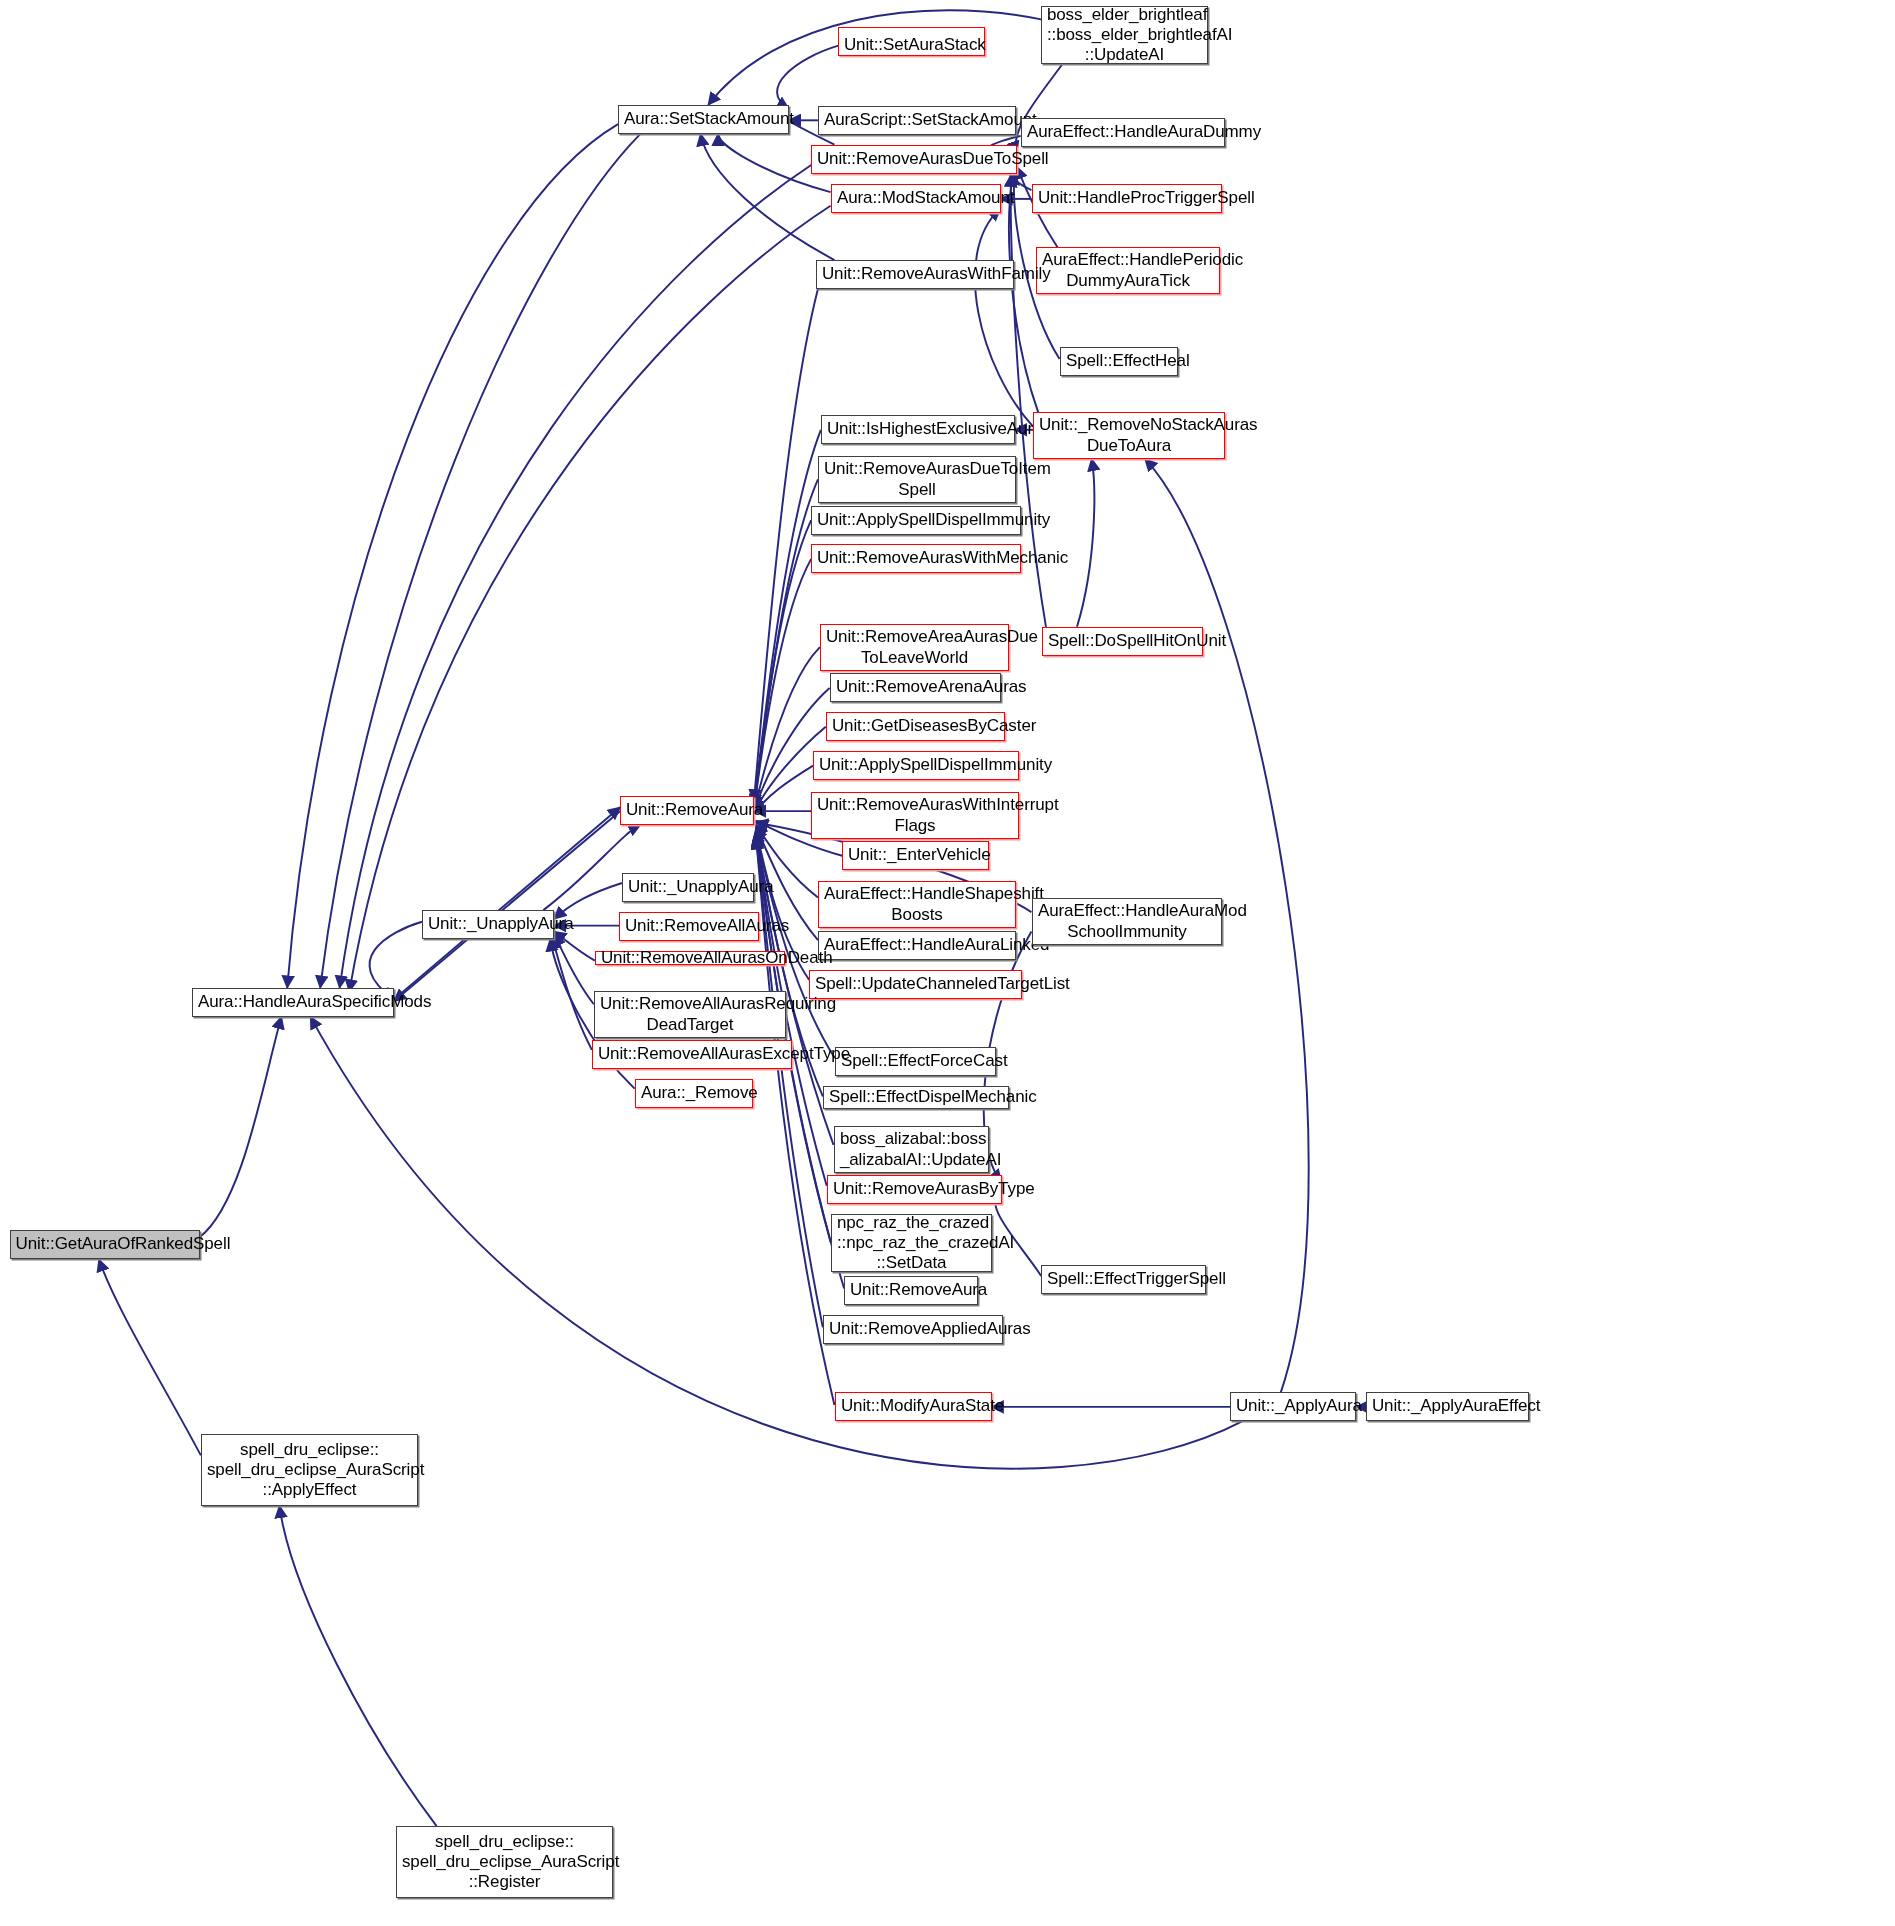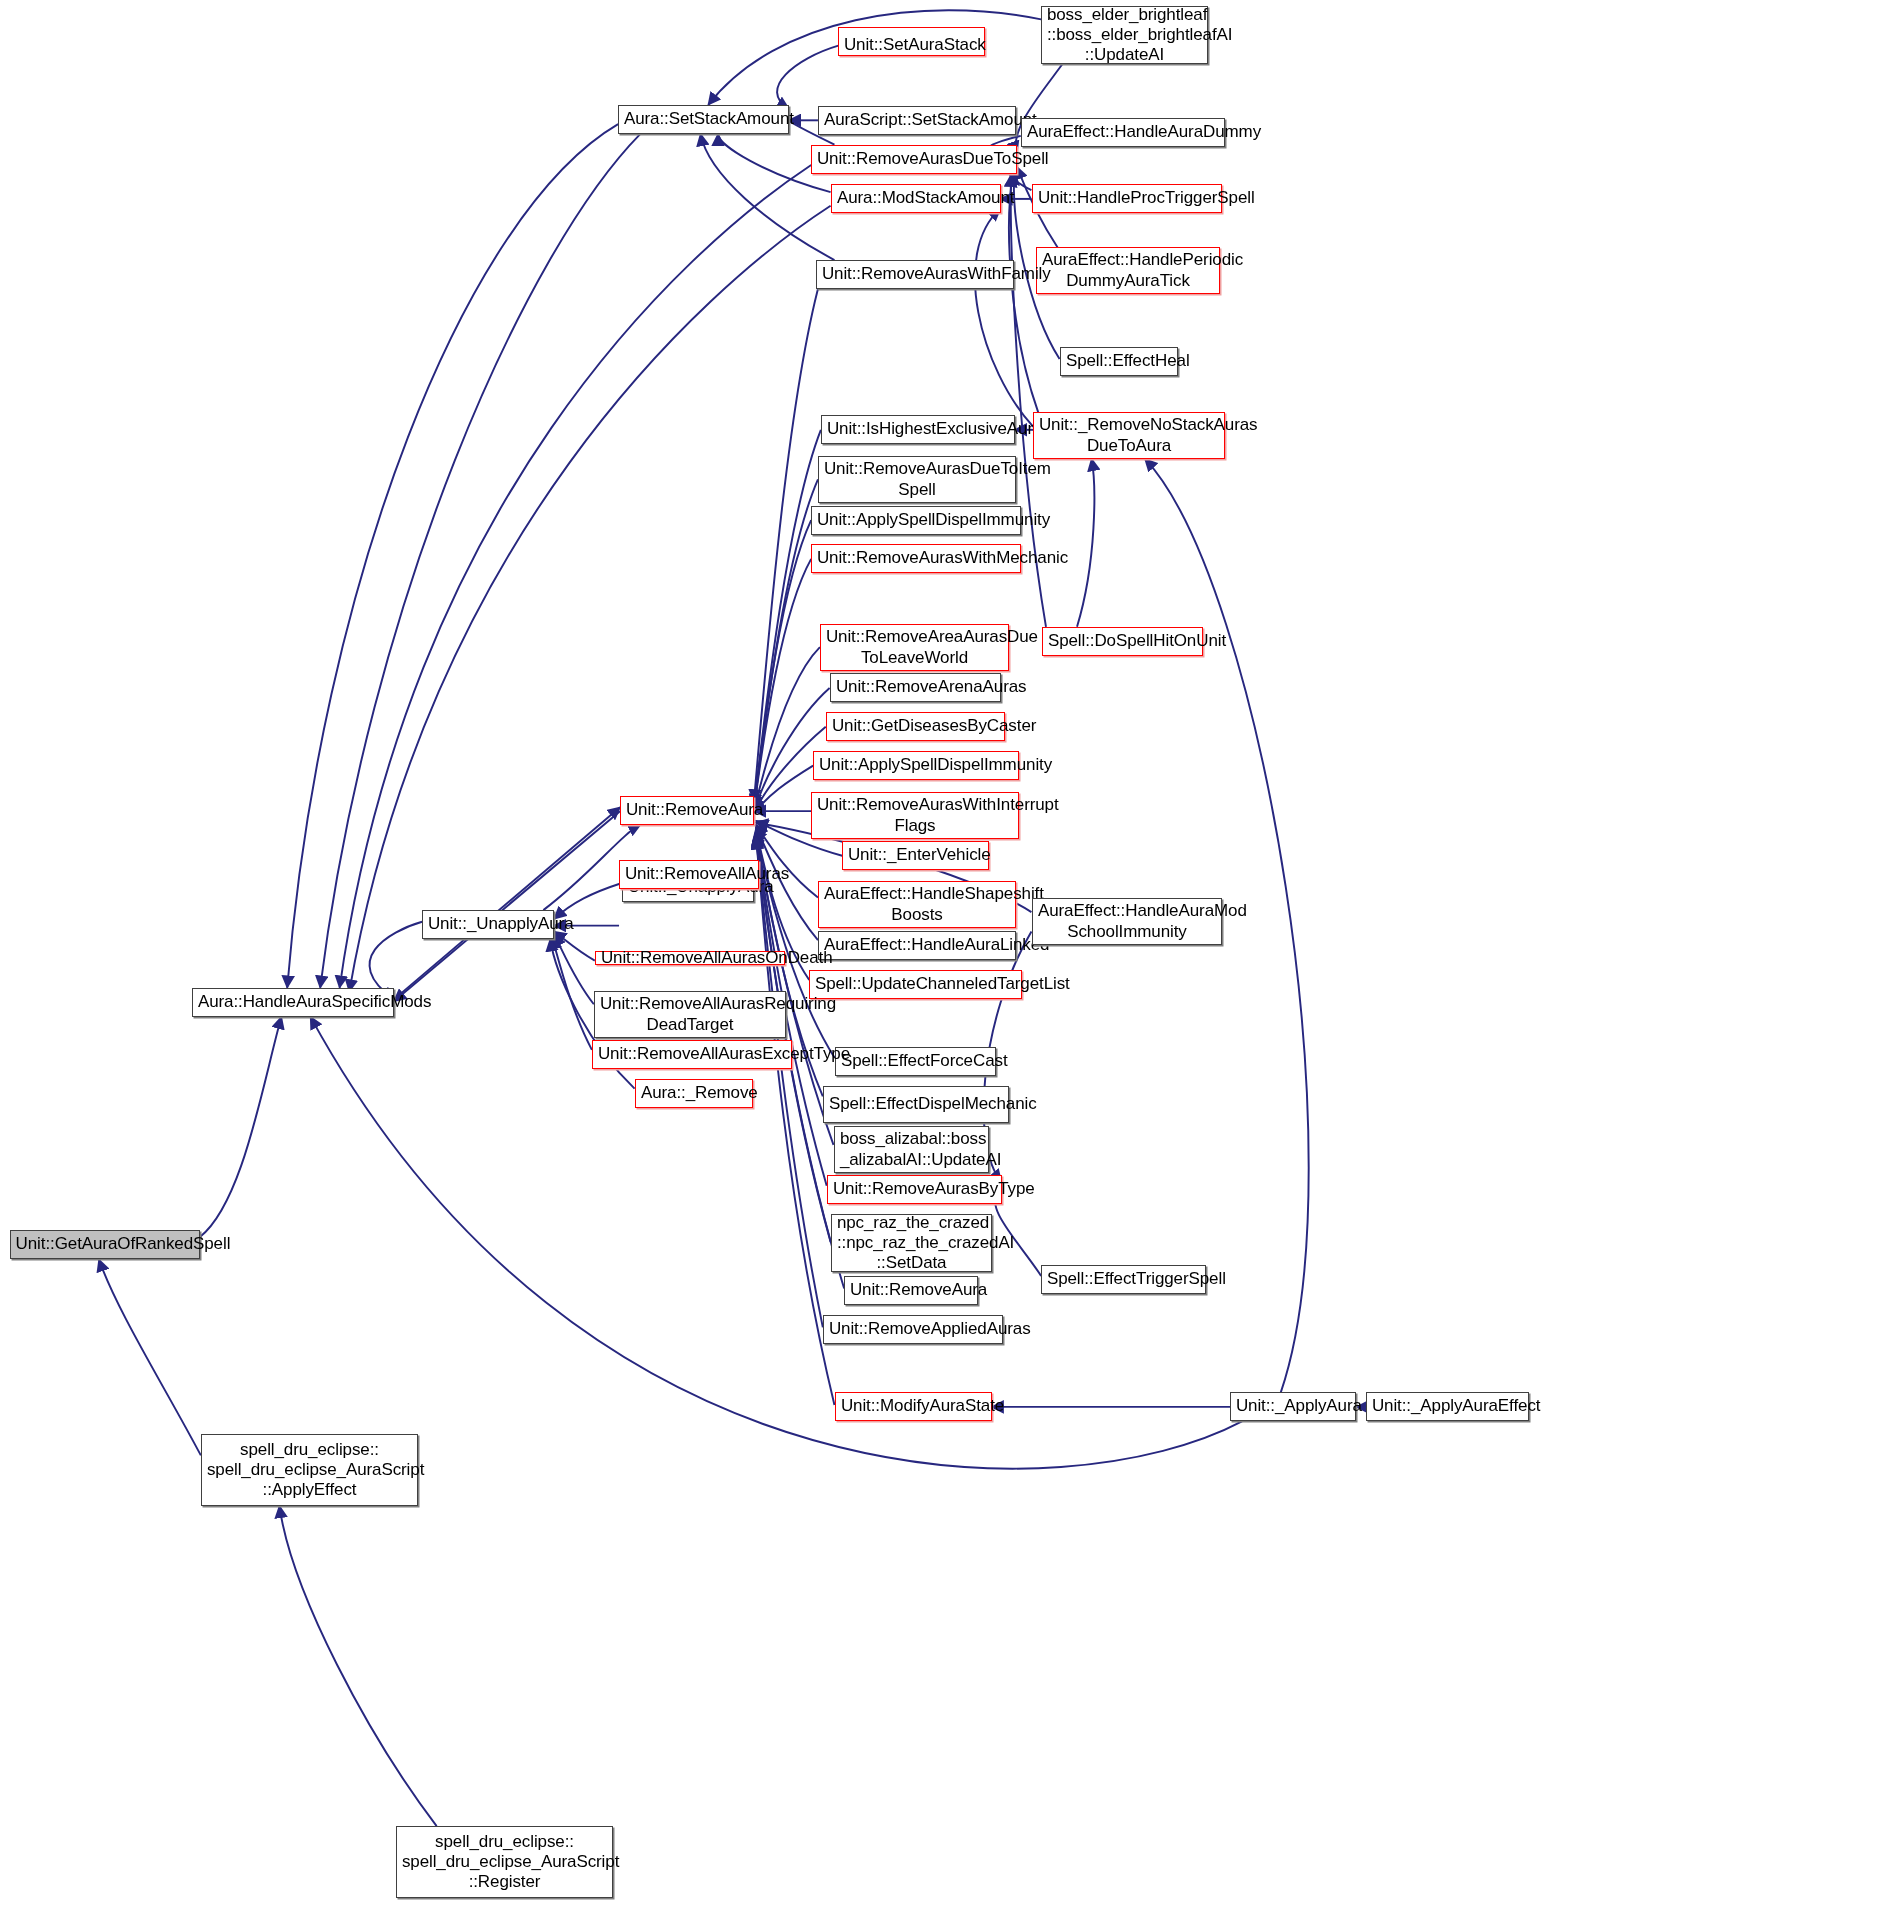--- a/index.html
+++ b/index.html
@@ -166,33 +166,33 @@
     <div class="node red" style="left: 813px; top: 751px; width: 206px; height: 29px;"><span class="node-label">Unit::ApplySpellDispelImmunity</span></div>
     <div class="node red" style="left: 620px; top: 796px; width: 134px; height: 29px;"><span class="node-label">Unit::RemoveAura</span></div>
     <div class="node red" style="left: 811px; top: 792px; width: 208px; height: 47px;"><span class="node-label">Unit::RemoveAurasWithInterrupt
 Flags</span></div>
     <div class="node red" style="left: 842px; top: 841px; width: 147px; height: 29px;"><span class="node-label">Unit::_EnterVehicle</span></div>
     <div class="node red" style="left: 818px; top: 881px; width: 198px; height: 47px;"><span class="node-label">AuraEffect::HandleShapeshift
 Boosts</span></div>
     <div class="node" style="left: 818px; top: 931px; width: 198px; height: 29px;"><span class="node-label">AuraEffect::HandleAuraLinked</span></div>
     <div class="node red" style="left: 809px; top: 970px; width: 213px; height: 29px;"><span class="node-label">Spell::UpdateChanneledTargetList</span></div>
     <div class="node" style="left: 835px; top: 1047px; width: 161px; height: 29px;"><span class="node-label">Spell::EffectForceCast</span></div>
-    <div class="node" style="left: 823px; top: 1086px; width: 186px; height: 37px;"><span class="node-label">Spell::EffectDispelMechanic</span></div>
+    <div class="node" style="left: 823px; top: 1086px; width: 186px; height: 23px;"><span class="node-label">Spell::EffectDispelMechanic</span></div>
     <div class="node" style="left: 834px; top: 1126px; width: 155px; height: 47px;"><span class="node-label">boss_alizabal::boss
 _alizabalAI::UpdateAI</span></div>
     <div class="node red" style="left: 827px; top: 1175px; width: 175px; height: 29px;"><span class="node-label">Unit::RemoveAurasByType</span></div>
     <div class="node" style="left: 831px; top: 1214px; width: 161px; height: 58px;"><span class="node-label">npc_raz_the_crazed
 ::npc_raz_the_crazedAI
 ::SetData</span></div>
     <div class="node" style="left: 844px; top: 1276px; width: 134px; height: 29px;"><span class="node-label">Unit::RemoveAura</span></div>
     <div class="node" style="left: 823px; top: 1315px; width: 180px; height: 29px;"><span class="node-label">Unit::RemoveAppliedAuras</span></div>
     <div class="node red" style="left: 835px; top: 1392px; width: 157px; height: 29px;"><span class="node-label">Unit::ModifyAuraState</span></div>
     <div class="node" style="left: 422px; top: 910px; width: 132px; height: 29px;"><span class="node-label">Unit::_UnapplyAura</span></div>
     <div class="node" style="left: 622px; top: 873px; width: 132px; height: 29px;"><span class="node-label">Unit::_UnapplyAura</span></div>
-    <div class="node red" style="left: 619px; top: 860px; width: 140px; height: 29px;"><span class="node-label">Unit::RemoveAllAuras</span></div>
+    <div class="node red" style="left: 619px; top: 912px; width: 140px; height: 29px;"><span class="node-label">Unit::RemoveAllAuras</span></div>
     <div class="node red" style="left: 595px; top: 951px; width: 190px; height: 14px;"><span class="node-label">Unit::RemoveAllAurasOnDeath</span></div>
     <div class="node" style="left: 594px; top: 991px; width: 192px; height: 47px;"><span class="node-label">Unit::RemoveAllAurasRequiring
 DeadTarget</span></div>
     <div class="node red" style="left: 592px; top: 1040px; width: 200px; height: 29px;"><span class="node-label">Unit::RemoveAllAurasExceptType</span></div>
     <div class="node red" style="left: 635px; top: 1079px; width: 118px; height: 29px;"><span class="node-label">Aura::_Remove</span></div>
     <div class="node red" style="left: 1042px; top: 627px; width: 161px; height: 29px;"><span class="node-label">Spell::DoSpellHitOnUnit</span></div>
     <div class="node" style="left: 1032px; top: 898px; width: 190px; height: 47px;"><span class="node-label">AuraEffect::HandleAuraMod
 SchoolImmunity</span></div>
     <div class="node" style="left: 1041px; top: 1265px; width: 165px; height: 29px;"><span class="node-label">Spell::EffectTriggerSpell</span></div>
     <div class="node" style="left: 1230px; top: 1392px; width: 126px; height: 29px;"><span class="node-label">Unit::_ApplyAura</span></div>

